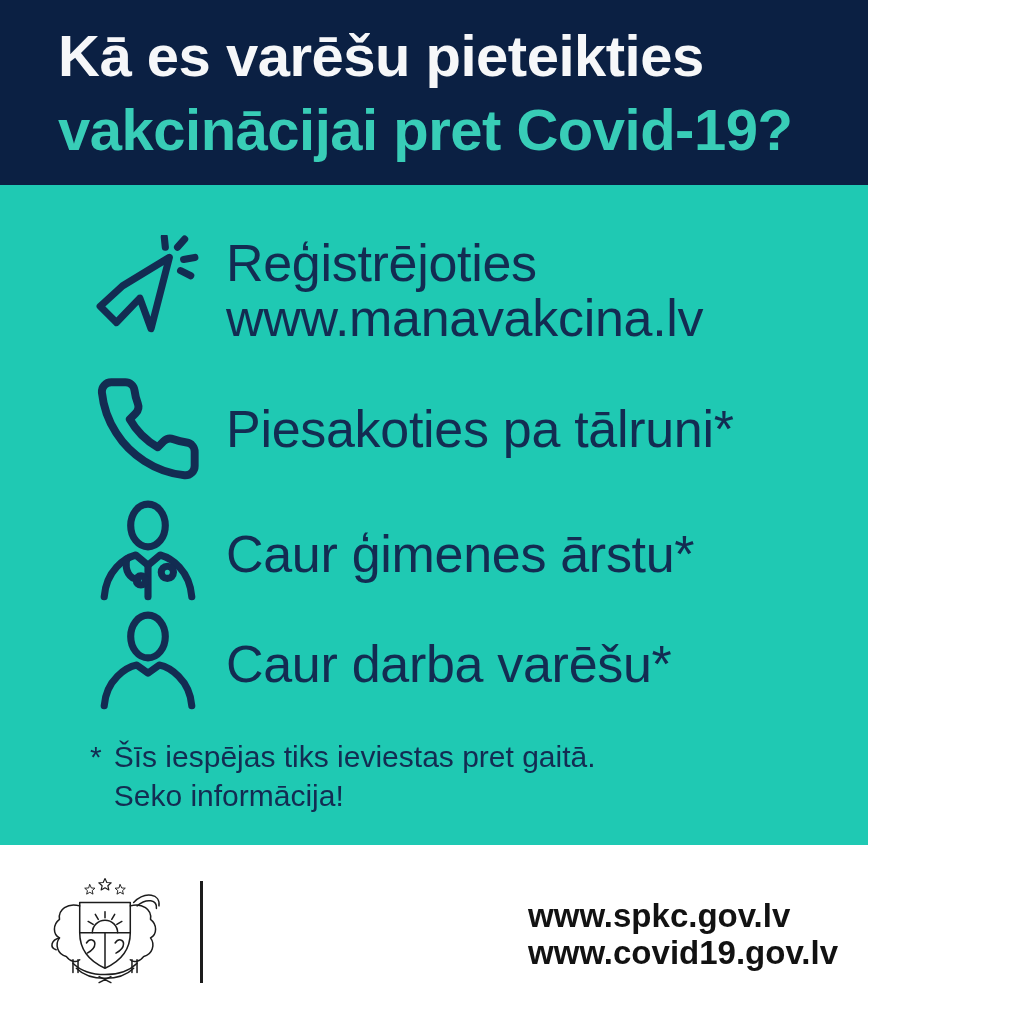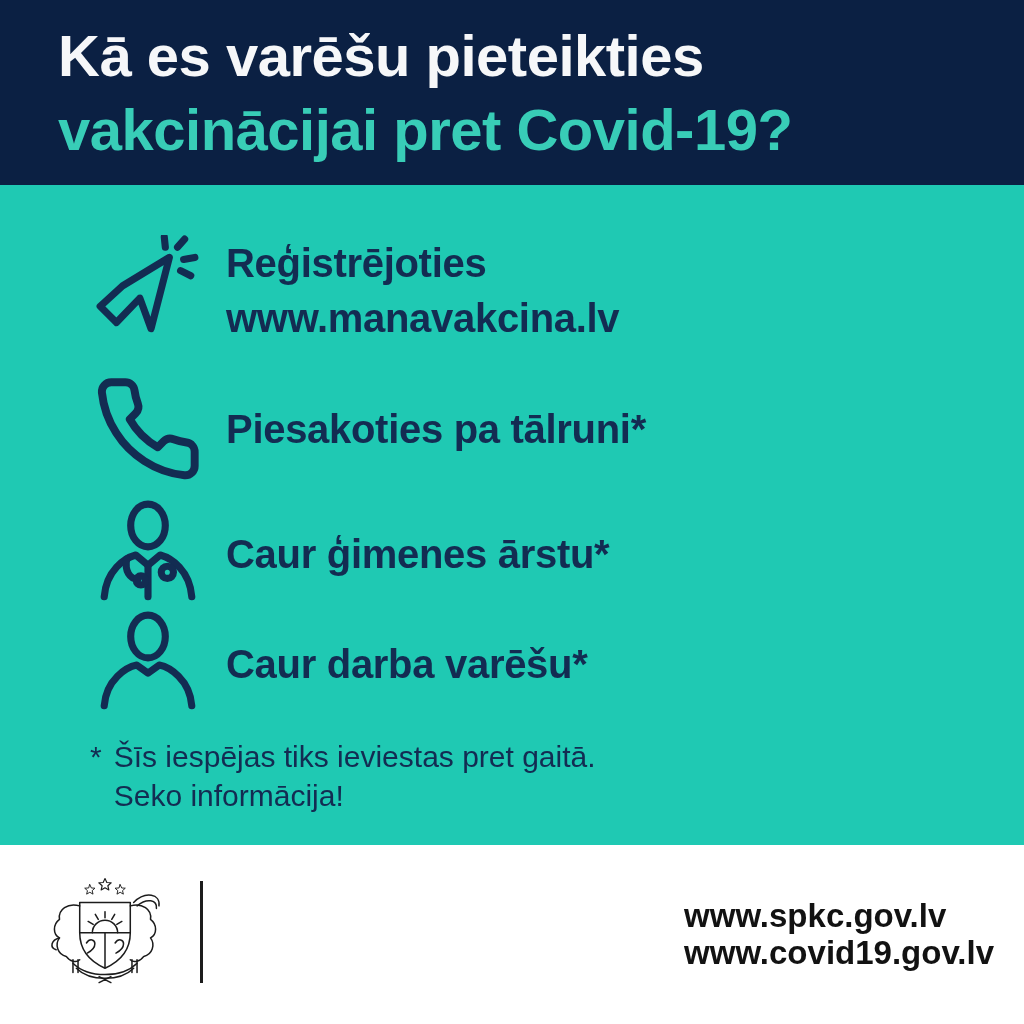--- a/index.html
+++ b/index.html
@@ -1,36 +1,36 @@
 <!DOCTYPE html>
 <html style="--navy: #0b2043; --teal: #1fc9b3; --teal-text: #38cdb7; --text-navy: #132c52; --footer-text: #121212; --white: #f6f7f9;"><head>
 <meta charset="utf-8">
 <style>
   :root{
     --navy:#0b2043; --teal:#1fc9b3; --teal-text:#38cdb7;
     --text-navy:#132c52; --footer-text:#121212; --white:#f6f7f9;
   }
   *{margin:0;padding:0;box-sizing:border-box;}
   body{background:#ffffff;font-family:"Liberation Sans",sans-serif;}
-  .poster{position:relative;width:1024px;height:1024px;overflow:hidden;background:#ffffff;}
+  .poster{position:relative;width:868px;height:1024px;overflow:hidden;background:#ffffff;}
 
   
   .header{height:185px;background:var(--navy,#0b2043);display:flex;flex-direction:column;
           justify-content:center;padding-left:58px;}
   .header .line{font-size:58px;font-weight:800;line-height:74px;letter-spacing:-.5px;}
   .header .l1{color:var(--white,#f6f7f9);}
   .header .l2{color:var(--teal-text,#38cdb7);}
 
   
   .teal-body{position:relative;height:660px;background:var(--teal,#1fc9b3);}
   .item{position:absolute;left:92px;display:flex;align-items:center;height:112px;}
   .item .icon{width:112px;height:112px;margin-right:22px;flex:0 0 auto;color:var(--text-navy,#132c52);
               display:flex;align-items:center;justify-content:center;}
   .item .icon svg{width:100%;height:100%;}
-  .item .txt{color:var(--text-navy,#132c52);font-size:40px;font-weight:700;line-height:55px;letter-spacing:-.3px;}
+  .item .txt{color:var(--text-navy,#132c52);font-size:52px;font-weight:400;line-height:55px;letter-spacing:-.3px;}
   .item-1{top:50px;} .item-2{top:188px;} .item-3{top:313px;} .item-4{top:423px;}
 
   .footnote{position:absolute;left:90px;top:552px;display:flex;gap:12px;
             color:var(--text-navy,#132c52);font-size:30px;line-height:39px;font-weight:400;}
 
   
   .footer{position:relative;height:179px;background:#ffffff;}
   .emblem{position:absolute;left:46px;top:30px;width:118px;height:114px;color:#1c1c1c;}
   .emblem svg{width:100%;height:100%;}
   .divider{position:absolute;left:200px;top:36px;width:3px;height:102px;background:#1c1c1c;}

